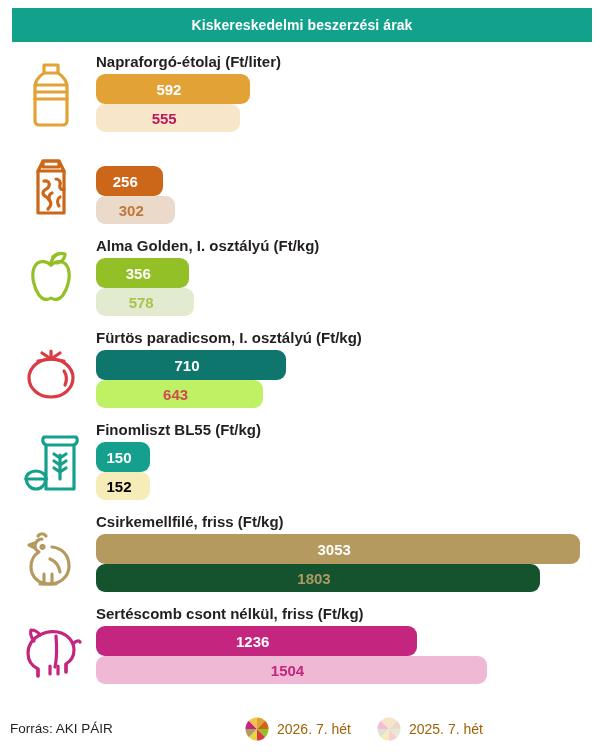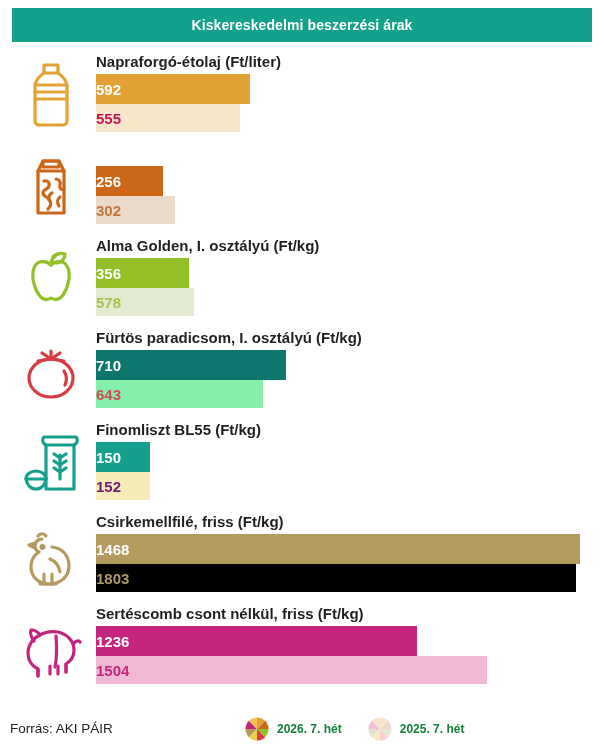--- a/index.html
+++ b/index.html
@@ -87,21 +87,22 @@
     left: 0;
     top: 26px;
     width: 100%;
   }
 
   .bar {
     position: relative;
     height: 30px;
     display: flex;
     align-items: center;
-    justify-content: flex-start;
+    justify-content: center;
+    border-radius: 9px;
   }
   .bar-current { height: 30px; }
   .bar-previous { height: 28px; }
 
   .bar-value {
     font-size: 15px;
     font-weight: bold;
     padding-right: 8px;
     white-space: nowrap;
   }
@@ -129,23 +130,23 @@
     display: flex;
     align-items: center;
     gap: 26px;
   }
   .legend-item {
     display: flex;
     align-items: center;
     gap: 8px;
   }
   .legend-label {
-    font-size: 12px;
-    font-weight: bold;
-    color: #15803d;
+    font-size: 14px;
+    font-weight: normal;
+    color: #a16207;
     white-space: nowrap;
   }
   .legend-swatch { width: 24px; height: 24px; display: block; }
 </style>
 </head>
 <body>
 
 <div class="infographic">
 
   <div class="title-bar">
@@ -226,21 +227,21 @@
             <path d="M31 24l-9-6M31 24l9-6M31 24l-13 2M31 24l13 2"></path>
             <path d="M44 36c3 4 3 10 1 14"></path>
           </svg>
         </div>
         <div class="row-body">
           <div class="row-label">Fürtös paradicsom, I. osztályú (Ft/kg)</div>
           <div class="bars">
             <div class="bar bar-current" style="width:190px;background:#0f766e">
               <span class="bar-value">710</span>
             </div>
-            <div class="bar bar-previous" style="width:167.2px;background:#86efac">
+            <div class="bar bar-previous" style="width:167.2px;background:#bef264">
               <span class="bar-value" style="color:#d04a52">643</span>
             </div>
           </div>
         </div>
       </div>
       <div class="row">
         <div class="row-icon">
           <svg width="62" height="70" viewBox="0 0 62 70" fill="none" stroke="#14a08c" stroke-width="3.2" stroke-linecap="round" stroke-linejoin="round">
             <path d="M26 18h28v44H26z"></path>
             <path d="M26 18c-4-2-4-6-2-8h32c2 2 2 6-2 8"></path>
@@ -250,44 +251,44 @@
             <path d="M6 52c1 6 5 10 10 10s9-4 10-10"></path>
           </svg>
         </div>
         <div class="row-body">
           <div class="row-label">Finomliszt BL55 (Ft/kg)</div>
           <div class="bars">
             <div class="bar bar-current" style="width:54.0px;background:#14a08c">
               <span class="bar-value">150</span>
             </div>
             <div class="bar bar-previous" style="width:54.0px;background:#f5ecb8">
-              <span class="bar-value" style="color:#701a75">152</span>
+              <span class="bar-value" style="color:#000000">152</span>
             </div>
           </div>
         </div>
       </div>
       <div class="row">
         <div class="row-icon">
           <svg width="62" height="70" viewBox="0 0 62 70" fill="none" stroke="#b49a5e" stroke-width="3.2" stroke-linecap="round" stroke-linejoin="round">
             <path d="M22 20c-4 0-7 3-7 7 0 3 2 5 4 6-5 3-8 9-8 15 0 10 8 17 18 17 11 0 20-7 20-18 0-11-7-18-17-19"></path>
             <path d="M18 17c2-3 6-3 8 0"></path>
             <path d="M15 24l-6 2 6 3"></path>
             <path d="M21 28a1.5 1.5 0 100-.1z" fill="#b49a5e"></path>
             <path d="M24 55v10M32 55v10"></path>
             <path d="M20 65h8M28 65h8"></path>
             <path d="M30 40c5 2 9 7 10 13"></path>
           </svg>
         </div>
         <div class="row-body">
           <div class="row-label">Csirkemellfilé, friss (Ft/kg)</div>
           <div class="bars">
             <div class="bar bar-current" style="width:484.4px;background:#b49a5e">
-              <span class="bar-value">1468</span>
-            </div>
-            <div class="bar bar-previous" style="width:480px;background:#000000">
+              <span class="bar-value">3053</span>
+            </div>
+            <div class="bar bar-previous" style="width:444px;background:#14532d">
               <span class="bar-value" style="color:#b09a63">1803</span>
             </div>
           </div>
         </div>
       </div>
       <div class="row">
         <div class="row-icon">
           <svg width="62" height="70" viewBox="0 0 62 70" fill="none" stroke="#c4257e" stroke-width="3.2" stroke-linecap="round" stroke-linejoin="round">
             <path d="M14 30c-3-4-4-8-3-11 4 0 7 2 9 5"></path>
             <path d="M20 24c5-3 12-4 18-3 9 2 16 9 16 18 0 6-3 11-8 14v8"></path>

